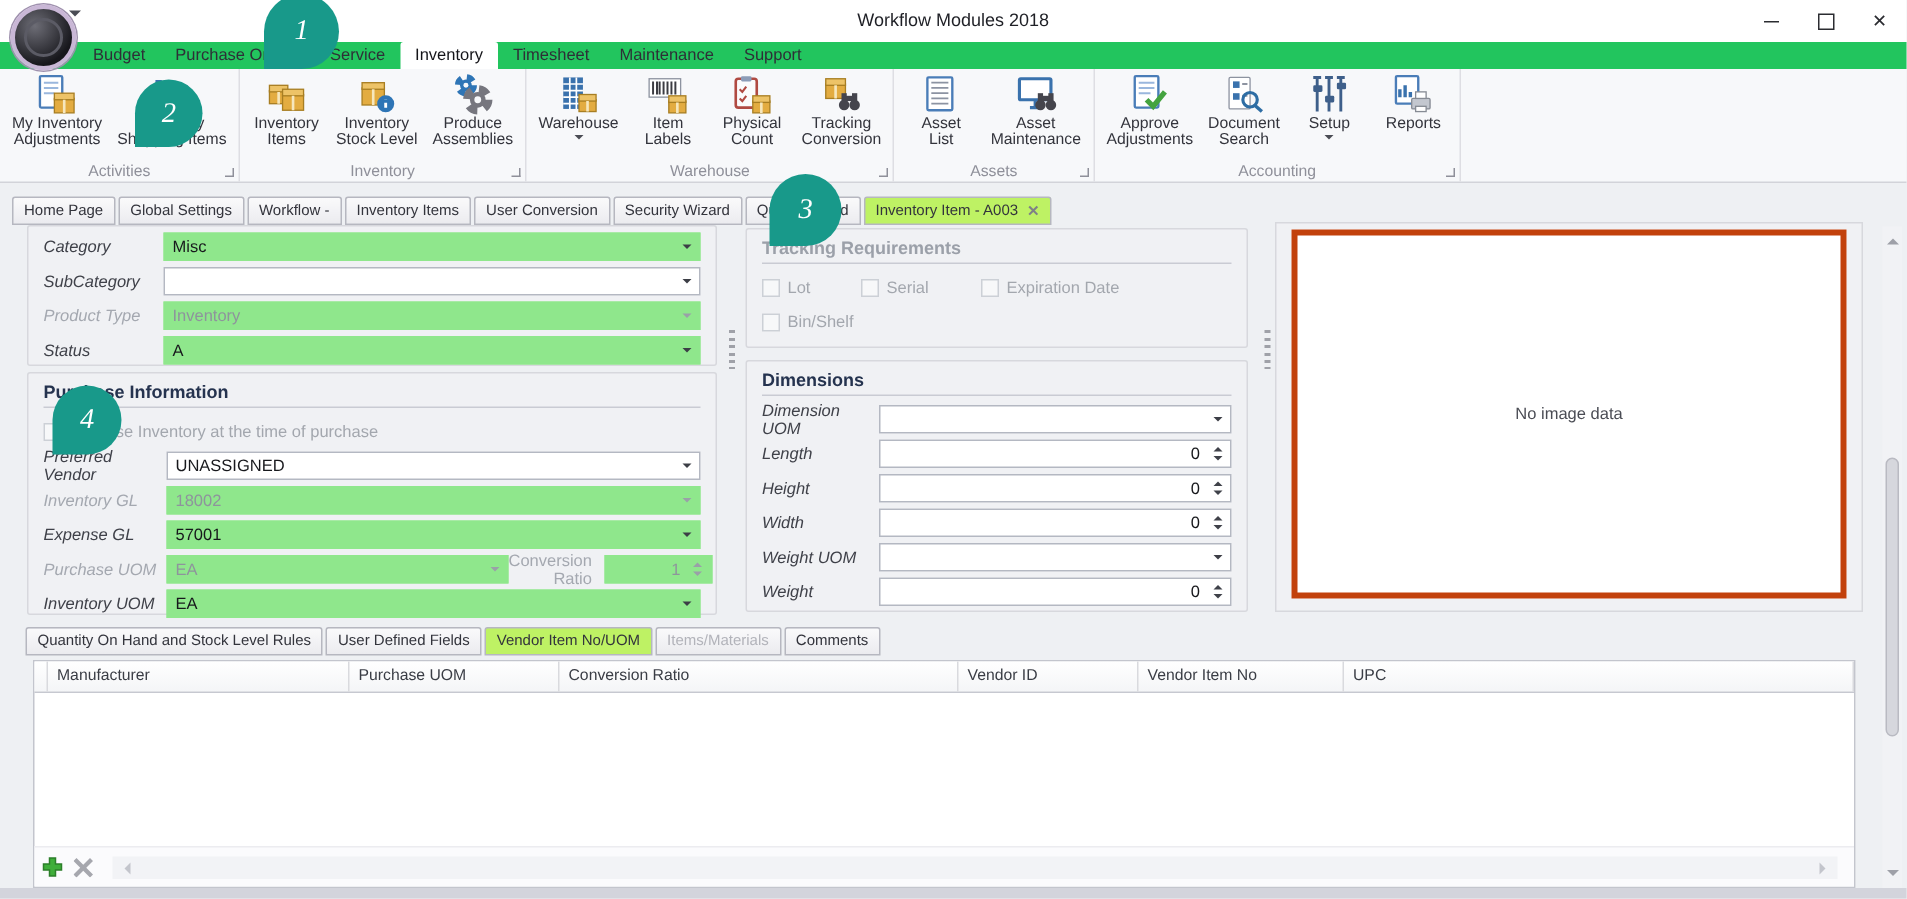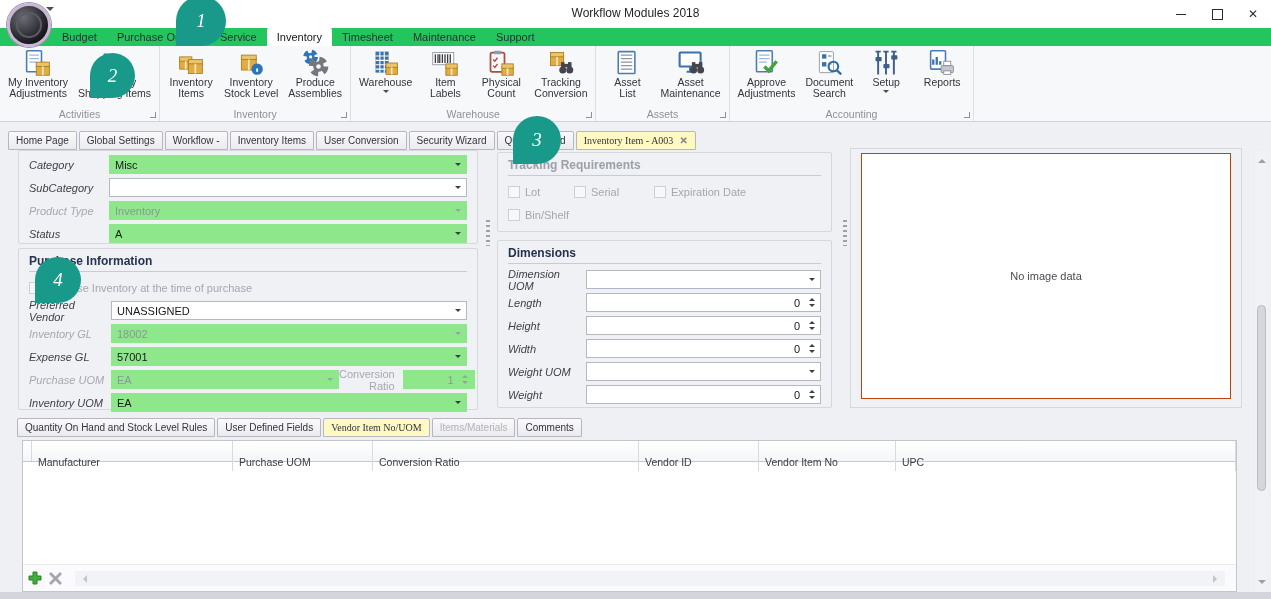--- a/index.html
+++ b/index.html
@@ -33,21 +33,21 @@
   .rgroup-label{position:absolute;left:0;right:0;bottom:1px;text-align:center;font-size:10.5px;color:#8f909a;}
   .launcher{position:absolute;right:3px;bottom:3px;width:5px;height:5px;
     border-right:1px solid #8f909a;border-bottom:1px solid #8f909a;}
   
   .tabstrip{position:absolute;display:flex;align-items:flex-end;}
   #doc-tabs{top:131px;left:8px;right:20px;height:19px;}
   #bottom-tabs{top:418px;left:17px;right:20px;height:19px;}
   .dtab{display:flex;align-items:center;gap:6px;height:19px;padding:0 7px;margin-right:2px;
     border:1px solid #b6b7c0;border-radius:2px 2px 0 0;box-sizing:border-box;
     background:linear-gradient(#fafafb,#ebebef);font-size:10px;color:#33343c;white-space:nowrap;}
-  .dtab.active{background:#fef9c3;z-index:2;font-family:Liberation Serif, serif;}
+  .dtab.active{background:#bef264;z-index:2;}
   .dtab.disabled{color:#b2b3ba;}
   .dtab .close{color:#7e8087;font-weight:bold;font-size:10px;}
   
   .gbox{position:absolute;background:#f0f1f4;border:1px solid #d7d8dd;border-radius:2px;box-sizing:border-box;}
   .gtitle{margin:5px 10px 0 10px;font-size:12px;font-weight:bold;color:#25334f;}
   .gtitle.dis{color:#9ba0a9;}
   .ghr{height:1px;background:#c9cbd3;margin:3px 10px 6px 10px;}
   .frow{display:flex;align-items:center;height:19px;margin:0 10px 4px 10px;}
   .flabel{flex:none;font-size:11px;color:#3f4149;font-style:italic;}
   .flabel.dis,.sublabel.dis{color:#a4a8b0;}
@@ -67,26 +67,26 @@
   .sublabel{flex:none;text-align:right;padding-right:8px;font-size:11px;}
   .cb-item{display:inline-flex;align-items:center;gap:5px;}
   .cb{width:12px;height:12px;box-sizing:border-box;background:#f7f8f9;border:1px solid #ccd0d6;}
   .cb-label{font-size:11px;color:#a3a7ae;}
   .grip{position:absolute;width:4px;height:26px;
     background:repeating-linear-gradient(to bottom,#9fa1a8 0 2px,transparent 2px 5px);}
   
   .img-outer{position:absolute;left:850px;top:148px;width:392px;height:260px;background:#f0f1f4;
     border:1px solid #d7d8dd;box-sizing:border-box;}
   .img-inner{position:absolute;left:10px;right:10px;top:4px;bottom:8px;background:#fff;
-    border:1px solid #c2410c;display:flex;align-items:center;justify-content:center;color:#4a4c54;font-size:11px;}
+    border:4px solid #c2410c;display:flex;align-items:center;justify-content:center;color:#4a4c54;font-size:11px;}
   
   .grid{position:absolute;left:22px;top:440px;width:1215px;height:152px;background:#fff;
     border:1px solid #c3c5cd;box-sizing:border-box;}
   .grid-header{display:flex;height:20px;background:linear-gradient(#ffffff,#f4f5f7);border-bottom:1px solid #c6c8d0;}
-  .gh-cell{box-sizing:border-box;border-right:1px solid #d9dade;padding:15px 6px;font-size:10.5px;color:#3a3d45;overflow:hidden;white-space:nowrap;}
+  .gh-cell{box-sizing:border-box;border-right:1px solid #d9dade;padding:3px 6px;font-size:10.5px;color:#3a3d45;overflow:hidden;white-space:nowrap;}
   .grid-footer{position:absolute;left:0;right:0;bottom:0;height:26px;background:#fbfbfd;border-top:1px solid #ececf0;
     display:flex;align-items:center;padding:0 5px;gap:7px;}
   .hscroll{flex:1;height:15px;margin:0 6px;background:#f2f3f6;position:relative;}
   .hs-left{position:absolute;left:4px;top:4px;width:0;height:0;border:4px solid transparent;border-right-color:#c3c5cc;}
   .hs-right{position:absolute;right:4px;top:4px;width:0;height:0;border:4px solid transparent;border-left-color:#c3c5cc;}
   
   .vscroll{position:absolute;right:3px;top:151px;width:13px;height:441px;background:#f1f2f5;}
   .vs-up{position:absolute;left:3px;top:4px;width:0;height:0;border:4px solid transparent;border-bottom-color:#9ea0a8;}
   .vs-dn{position:absolute;left:3px;bottom:4px;width:0;height:0;border:4px solid transparent;border-top-color:#9ea0a8;}
   .vs-thumb{position:absolute;left:2px;width:9px;top:154px;height:186px;background:#d6d7dd;

